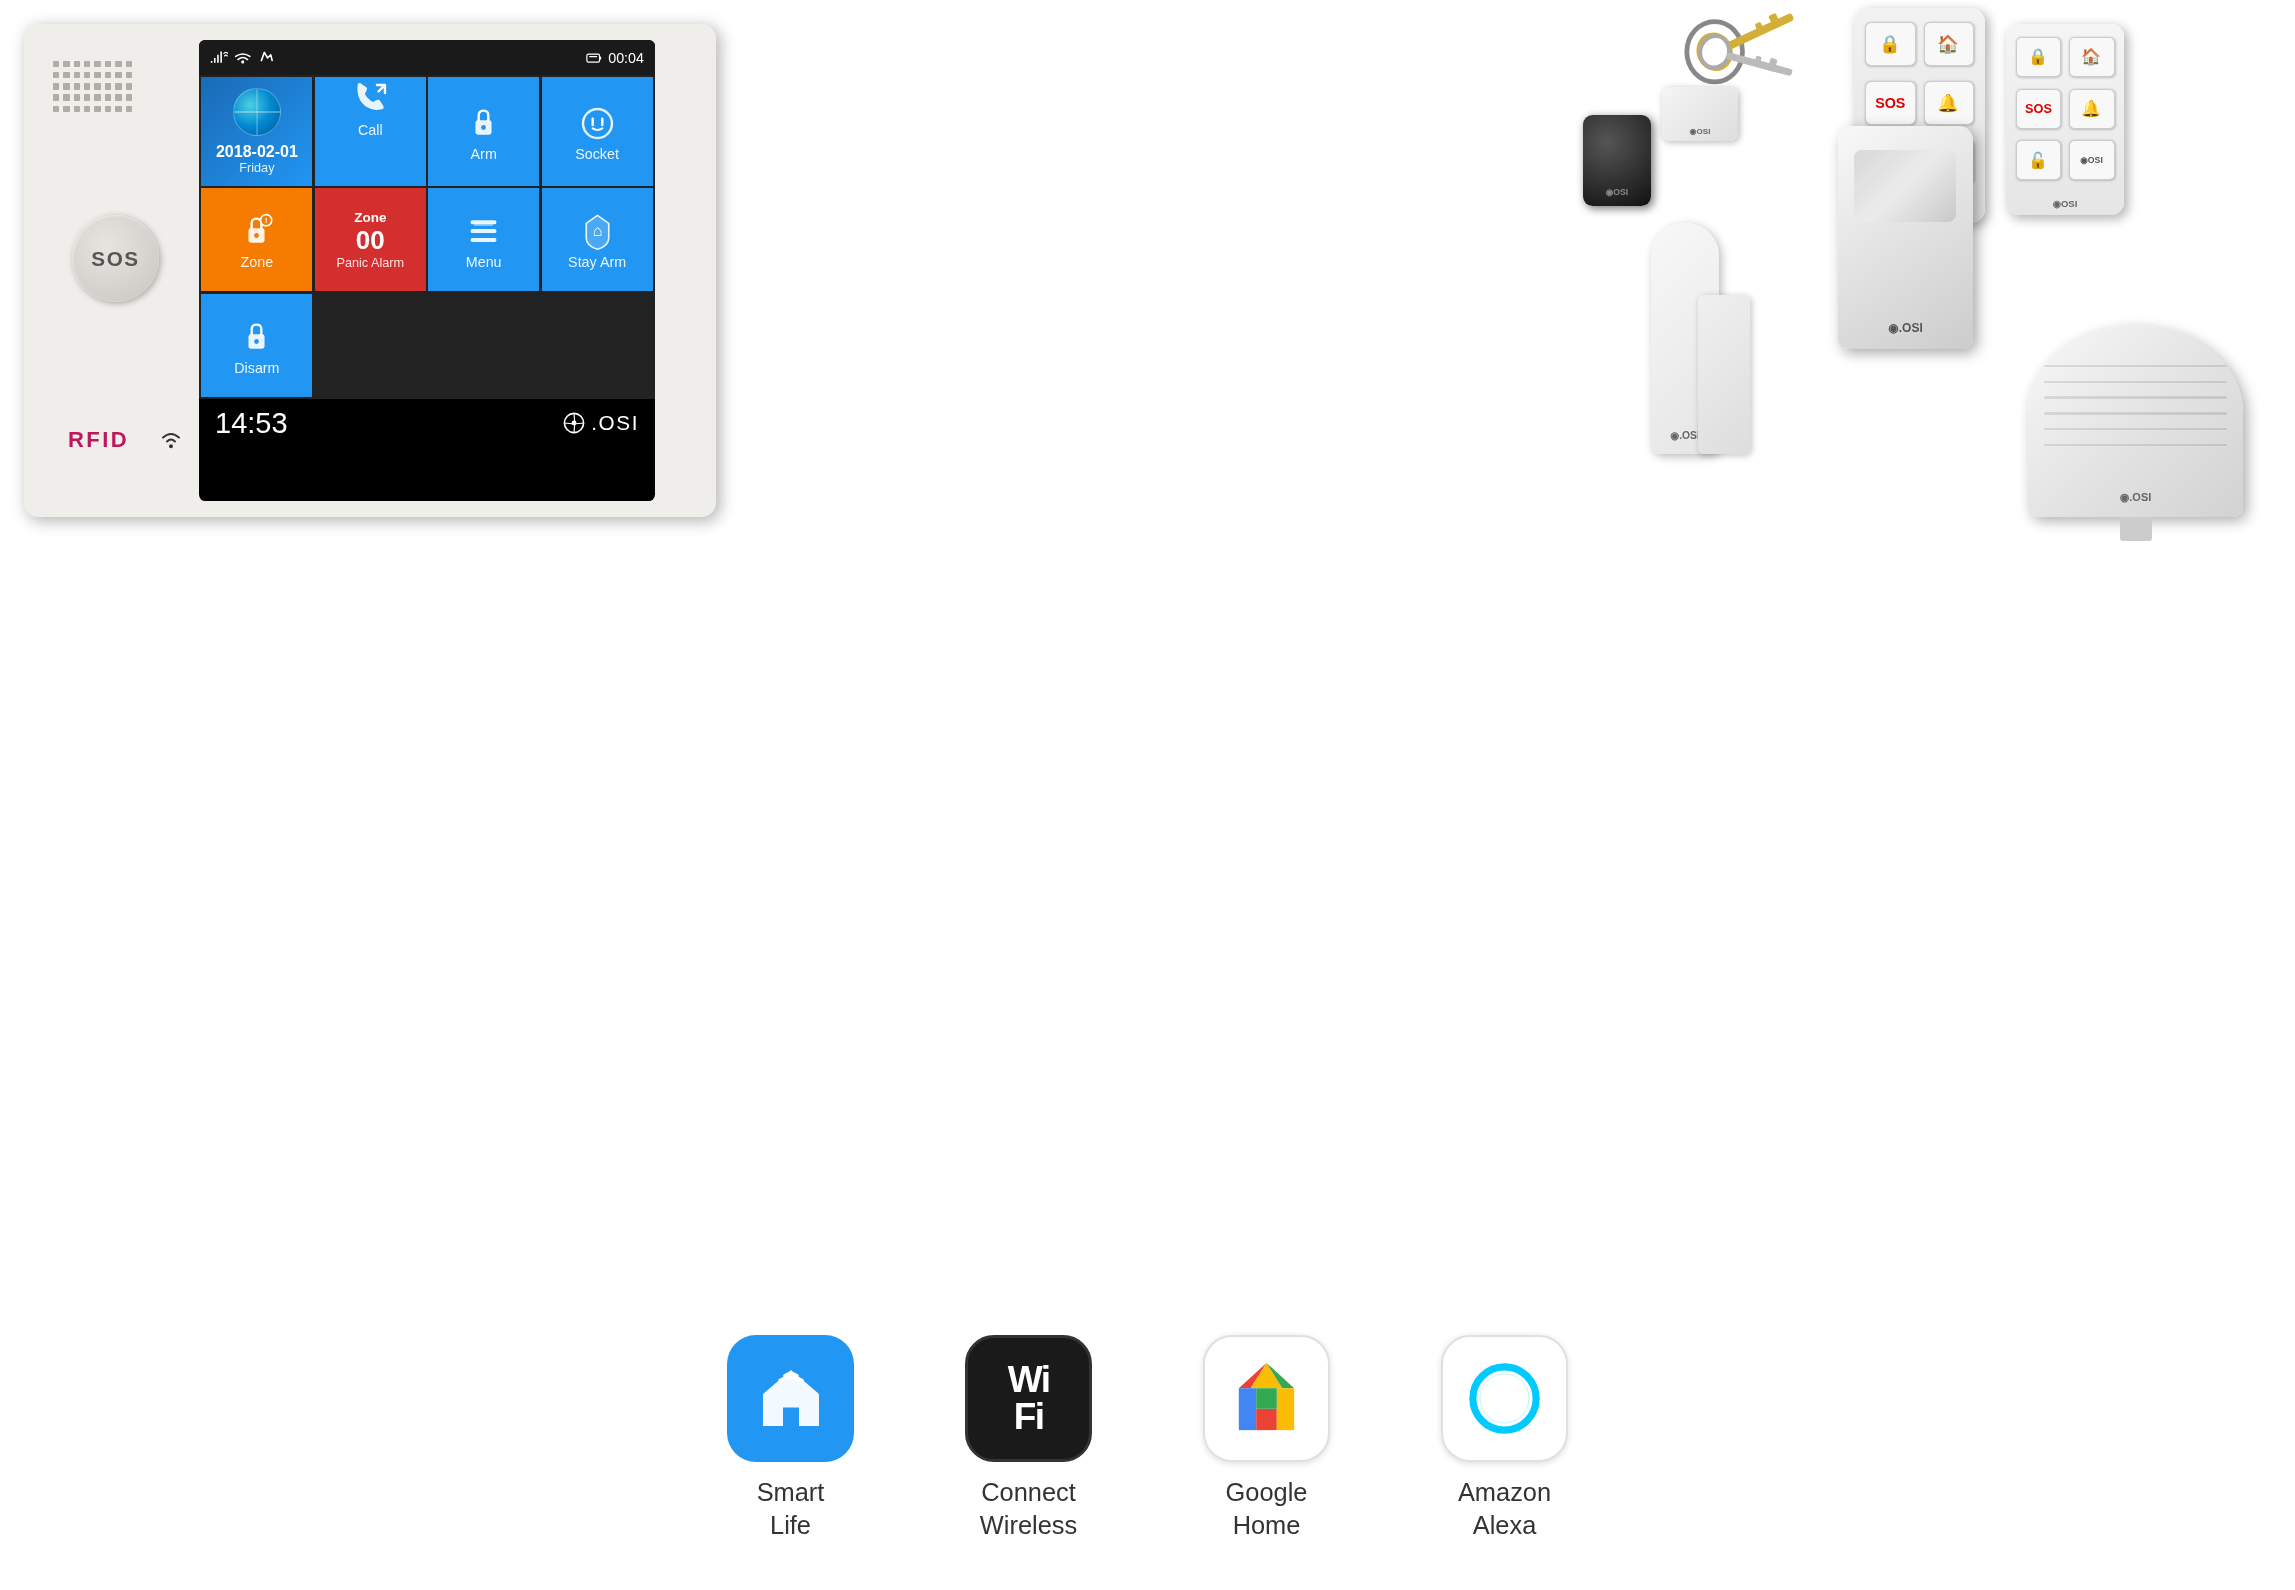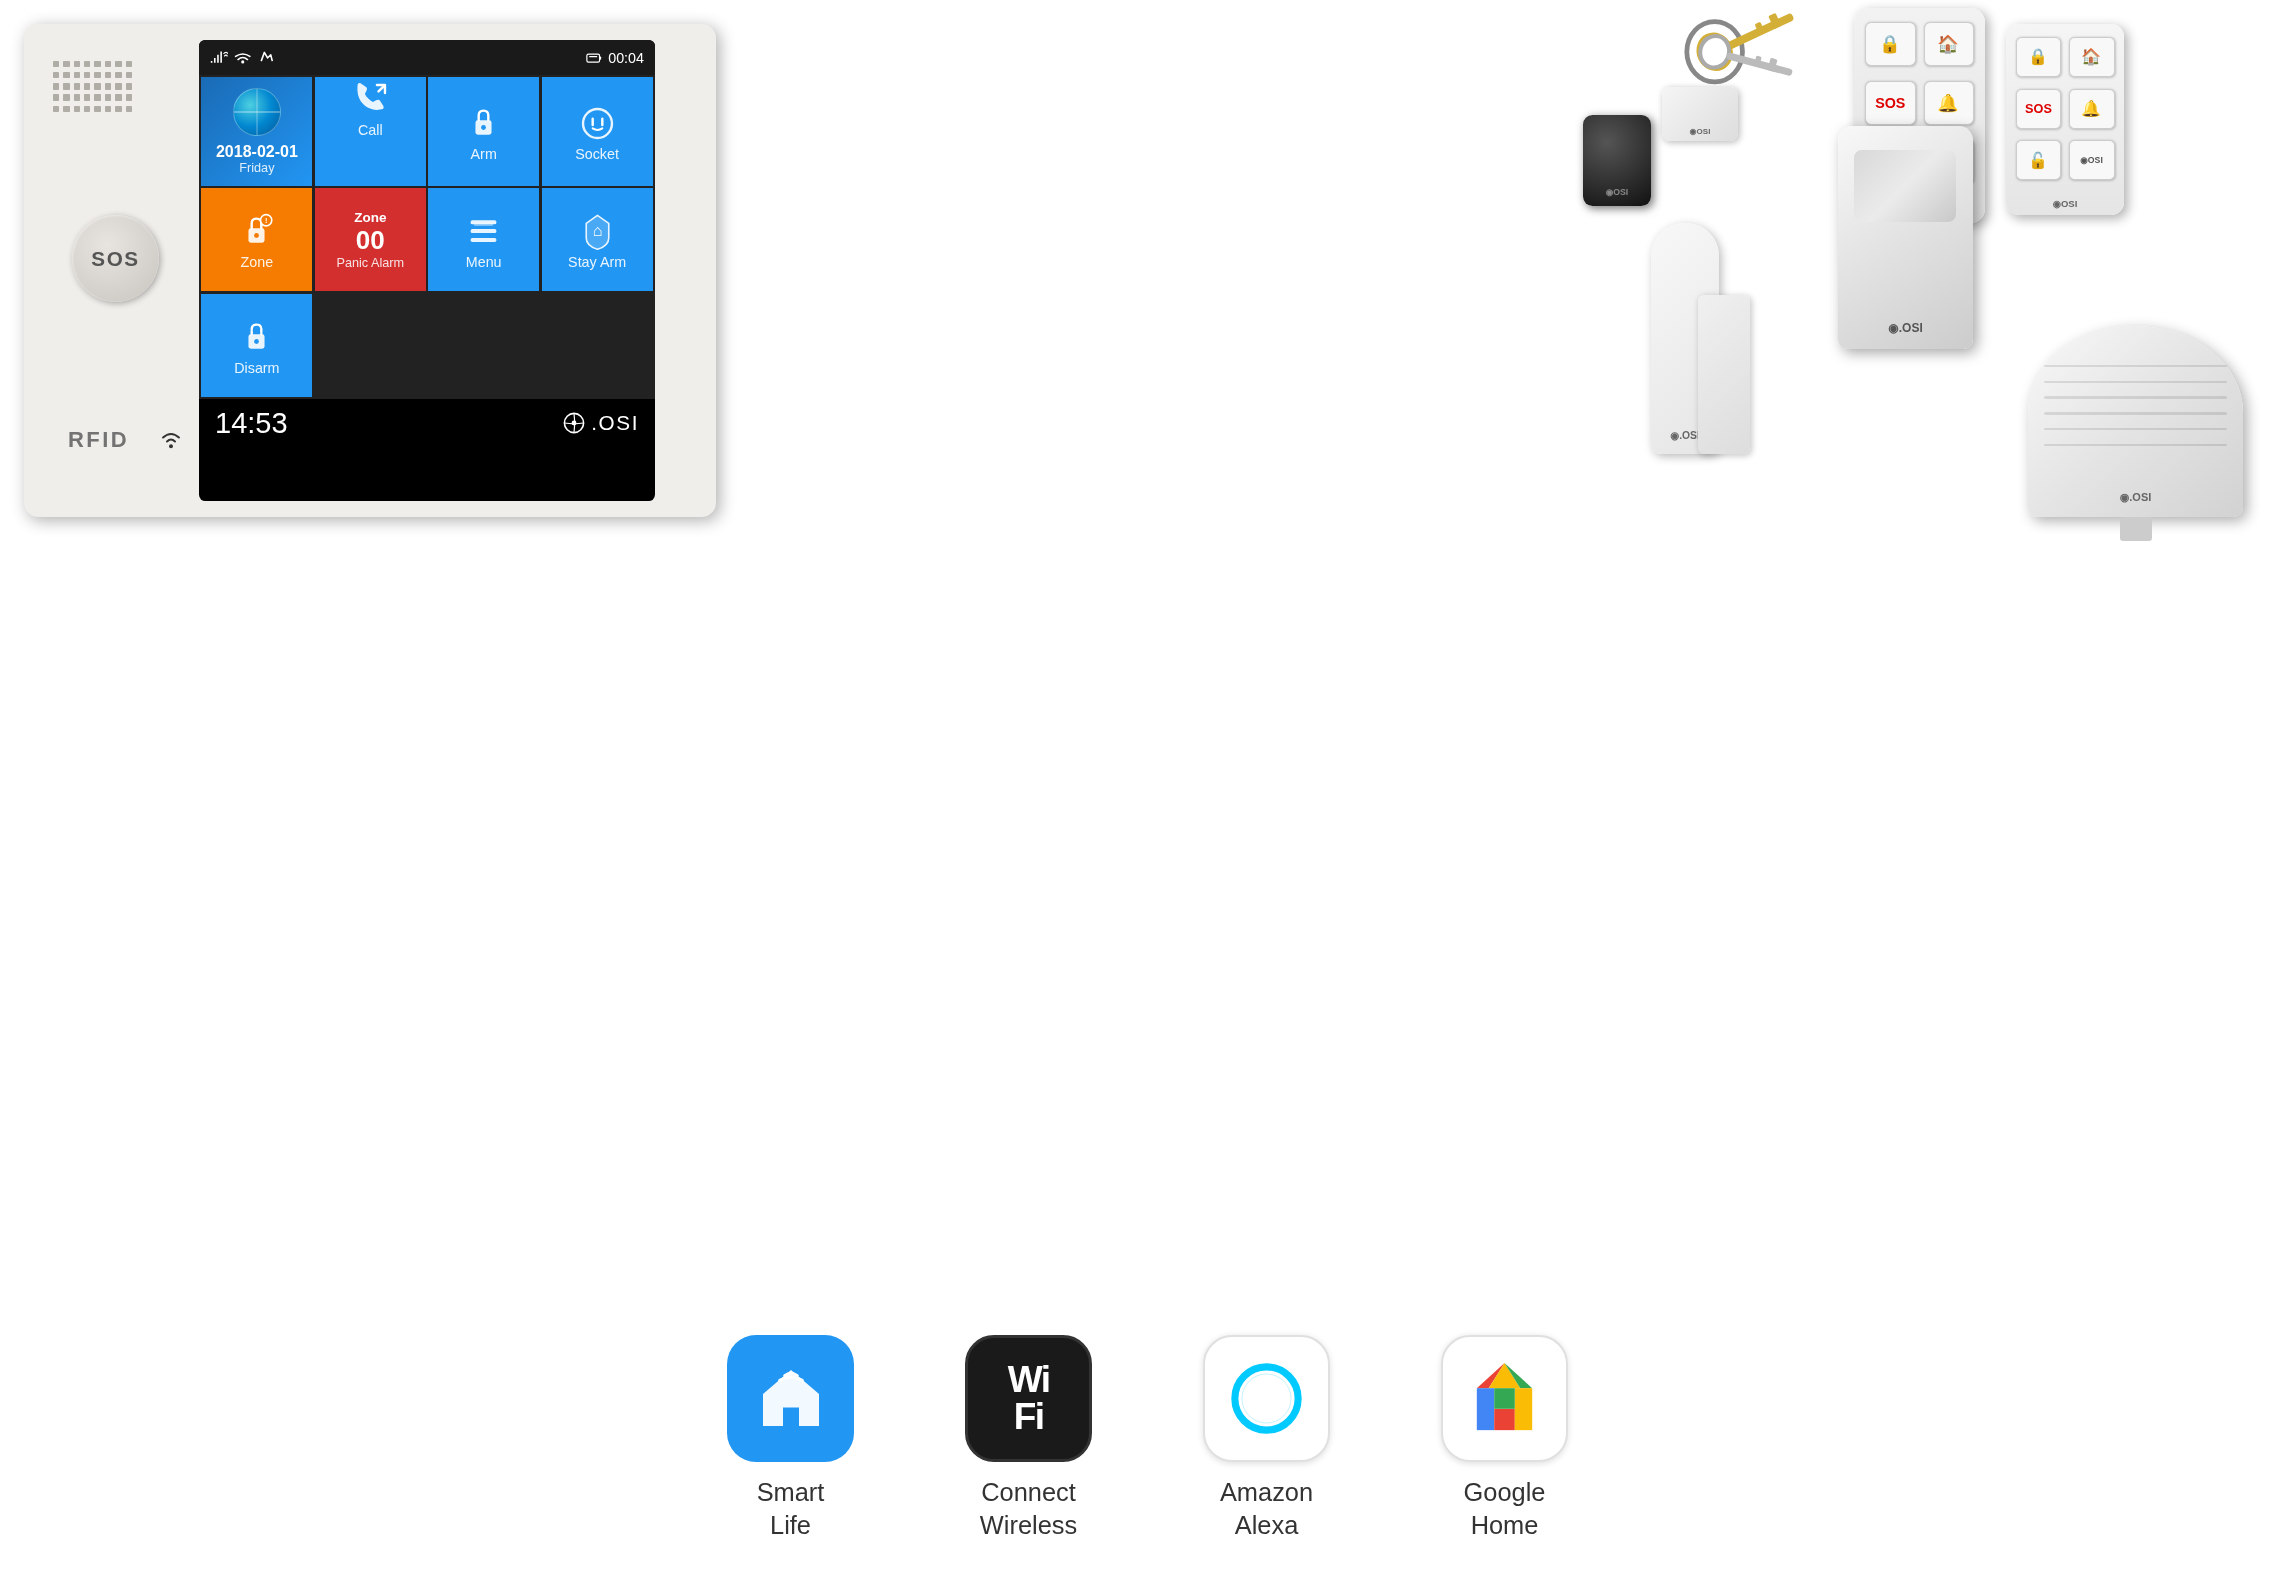--- a/index.html
+++ b/index.html
@@ -68,21 +68,21 @@
       letter-spacing: 1.6px;
     }
 
     
     .rfid-label {
       position: absolute;
       left: 44px;
       bottom: 64px;
       font-size: 22px;
       font-weight: bold;
-      color: #737373;
+      color: #be185d;
       letter-spacing: 2.4px;
     }
     .rfid-wifi-icon {
       position: absolute;
       left: 135px;
       bottom: 62px;
       font-size: 22px;
       color: #333;
     }
 
@@ -597,46 +597,46 @@
         <span style="font-size:37px;font-weight:900;color:white;letter-spacing:-1.6px;font-family:Arial Black,sans-serif;">Fi</span>
       </div>
     </div>
     <span class="app-label">Connect<br>Wireless</span>
   </div>
 
   <div class="app-item">
     <div style="width:127px;height:127px;border-radius:29px;background:white;border:2.4px solid #e0e0e0;display:flex;align-items:center;justify-content:center;box-shadow:0 1.6px 6.4px rgba(0,0,0,0.12);">
       <svg width="87" height="87" viewBox="0 0 110 110">
 
-        <circle cx="55" cy="55" r="40" stroke="#00CAFF" stroke-width="9" fill="none"></circle>
-
-        <circle cx="55" cy="55" r="31" fill="none" stroke="#00CAFF" stroke-width="1" opacity="0.3"></circle>
+        <path d="M55 10 L20 42 L20 95 L42 95 L42 68 L68 68 L68 95 L90 95 L90 42 Z" fill="none"></path>
+
+        <path d="M55 10 L20 42 L35 42 Z" fill="#EA4335"></path>
+
+        <path d="M55 10 L35 42 L75 42 Z" fill="#FBBC05"></path>
+
+        <path d="M55 10 L75 42 L90 42 Z" fill="#34A853"></path>
+
+        <rect x="20" y="42" width="22" height="53" fill="#4285F4"></rect>
+
+        <rect x="42" y="68" width="26" height="27" fill="#EA4335"></rect>
+
+        <rect x="68" y="42" width="22" height="53" fill="#FBBC05"></rect>
+
+        <rect x="42" y="42" width="26" height="26" fill="#34A853"></rect>
       </svg>
     </div>
-    <span class="app-label">Amazon<br>Alexa</span>
+    <span class="app-label">Google<br>Home</span>
   </div>
 
   <div class="app-item">
     <div style="width:127px;height:127px;border-radius:29px;background:white;border:2.4px solid #e0e0e0;display:flex;align-items:center;justify-content:center;box-shadow:0 1.6px 6.4px rgba(0,0,0,0.12);">
       <svg width="87" height="87" viewBox="0 0 110 110">
 
-        <path d="M55 10 L20 42 L20 95 L42 95 L42 68 L68 68 L68 95 L90 95 L90 42 Z" fill="none"></path>
-
-        <path d="M55 10 L20 42 L35 42 Z" fill="#EA4335"></path>
-
-        <path d="M55 10 L35 42 L75 42 Z" fill="#FBBC05"></path>
-
-        <path d="M55 10 L75 42 L90 42 Z" fill="#34A853"></path>
-
-        <rect x="20" y="42" width="22" height="53" fill="#4285F4"></rect>
-
-        <rect x="42" y="68" width="26" height="27" fill="#EA4335"></rect>
-
-        <rect x="68" y="42" width="22" height="53" fill="#FBBC05"></rect>
-
-        <rect x="42" y="42" width="26" height="26" fill="#34A853"></rect>
+        <circle cx="55" cy="55" r="40" stroke="#00CAFF" stroke-width="9" fill="none"></circle>
+
+        <circle cx="55" cy="55" r="31" fill="none" stroke="#00CAFF" stroke-width="1" opacity="0.3"></circle>
       </svg>
     </div>
-    <span class="app-label">Google<br>Home</span>
+    <span class="app-label">Amazon<br>Alexa</span>
   </div>
 
 </div>
 
 
 </body></html>

